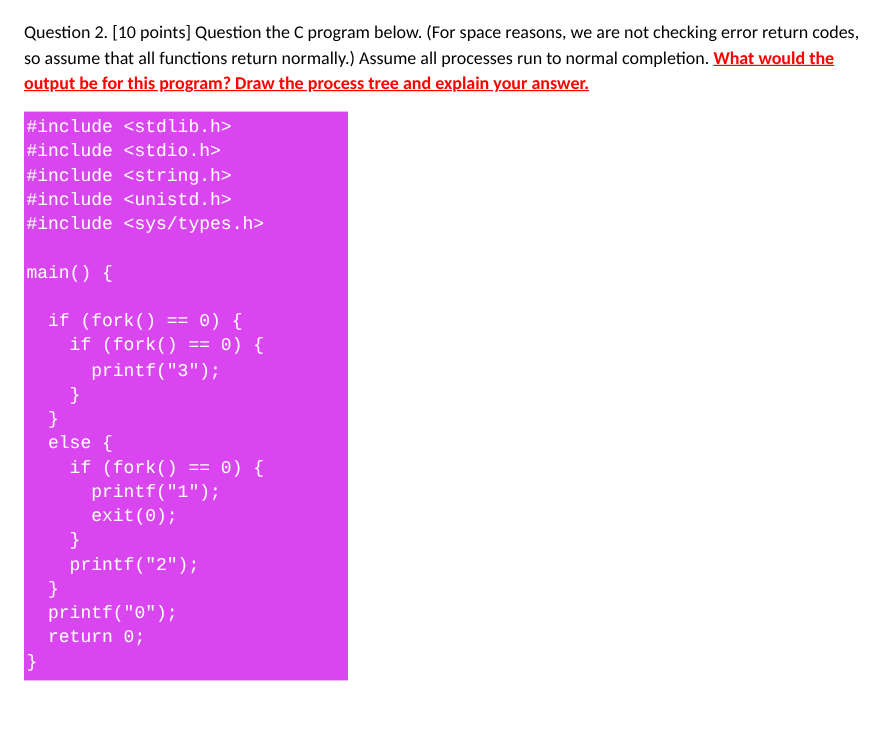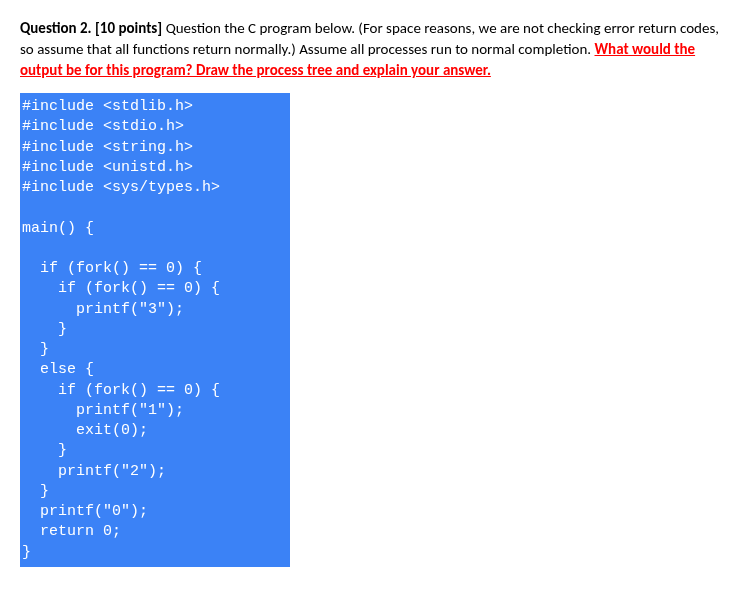--- a/index.html
+++ b/index.html
@@ -13,29 +13,29 @@
       padding: 18px 20px;
       width: 743px;
     }
     .question-header {
       font-size: 15px;
       line-height: 1.4;
       color: #000000;
       margin-bottom: 12px;
     }
     .question-header .bold {
-      font-weight: bold;
+      font-weight: normal;
     }
     .question-header .highlight {
       color: #ff0000;
       text-decoration: underline;
       font-weight: bold;
     }
     .code-block {
-      background: #3b82f6;
+      background: #d946ef;
       color: #ffffff;
       font-family: 'Courier New', Consolas, monospace;
       font-size: 15px;
       line-height: 1.35;
       padding: 4px 2px;
       width: 270px;
       white-space: pre;
     }
   </style>
 </head>

